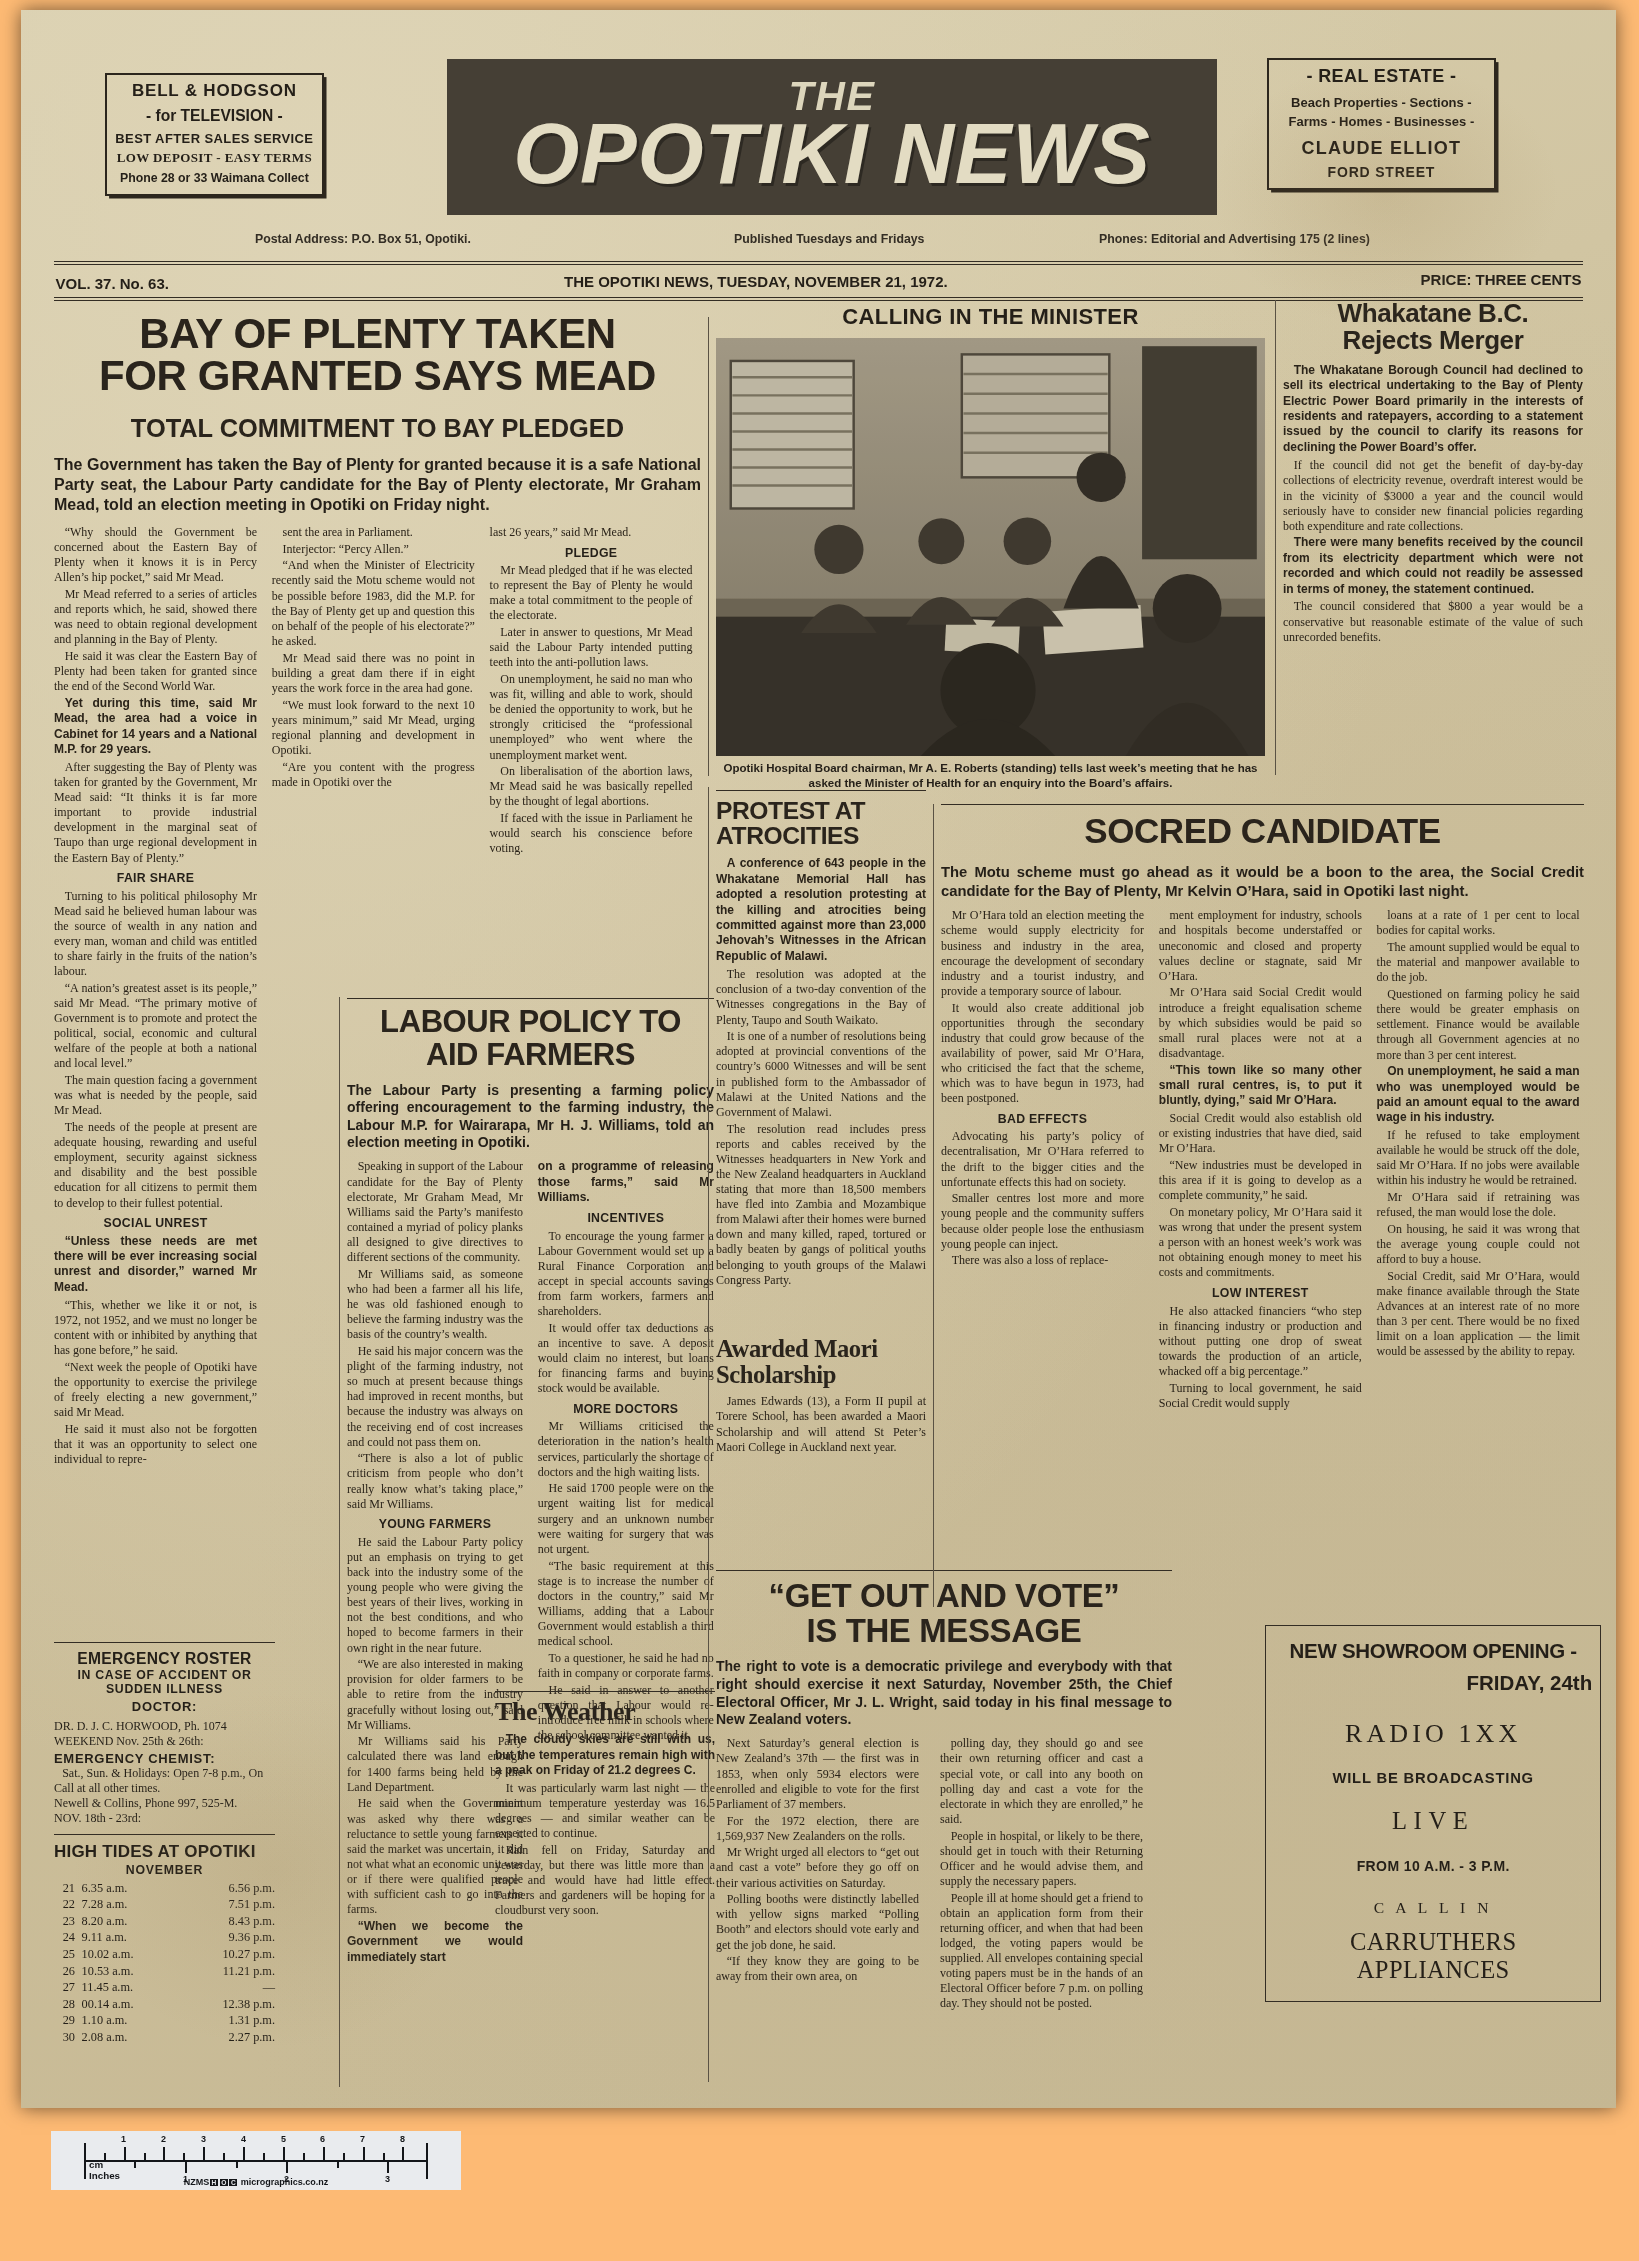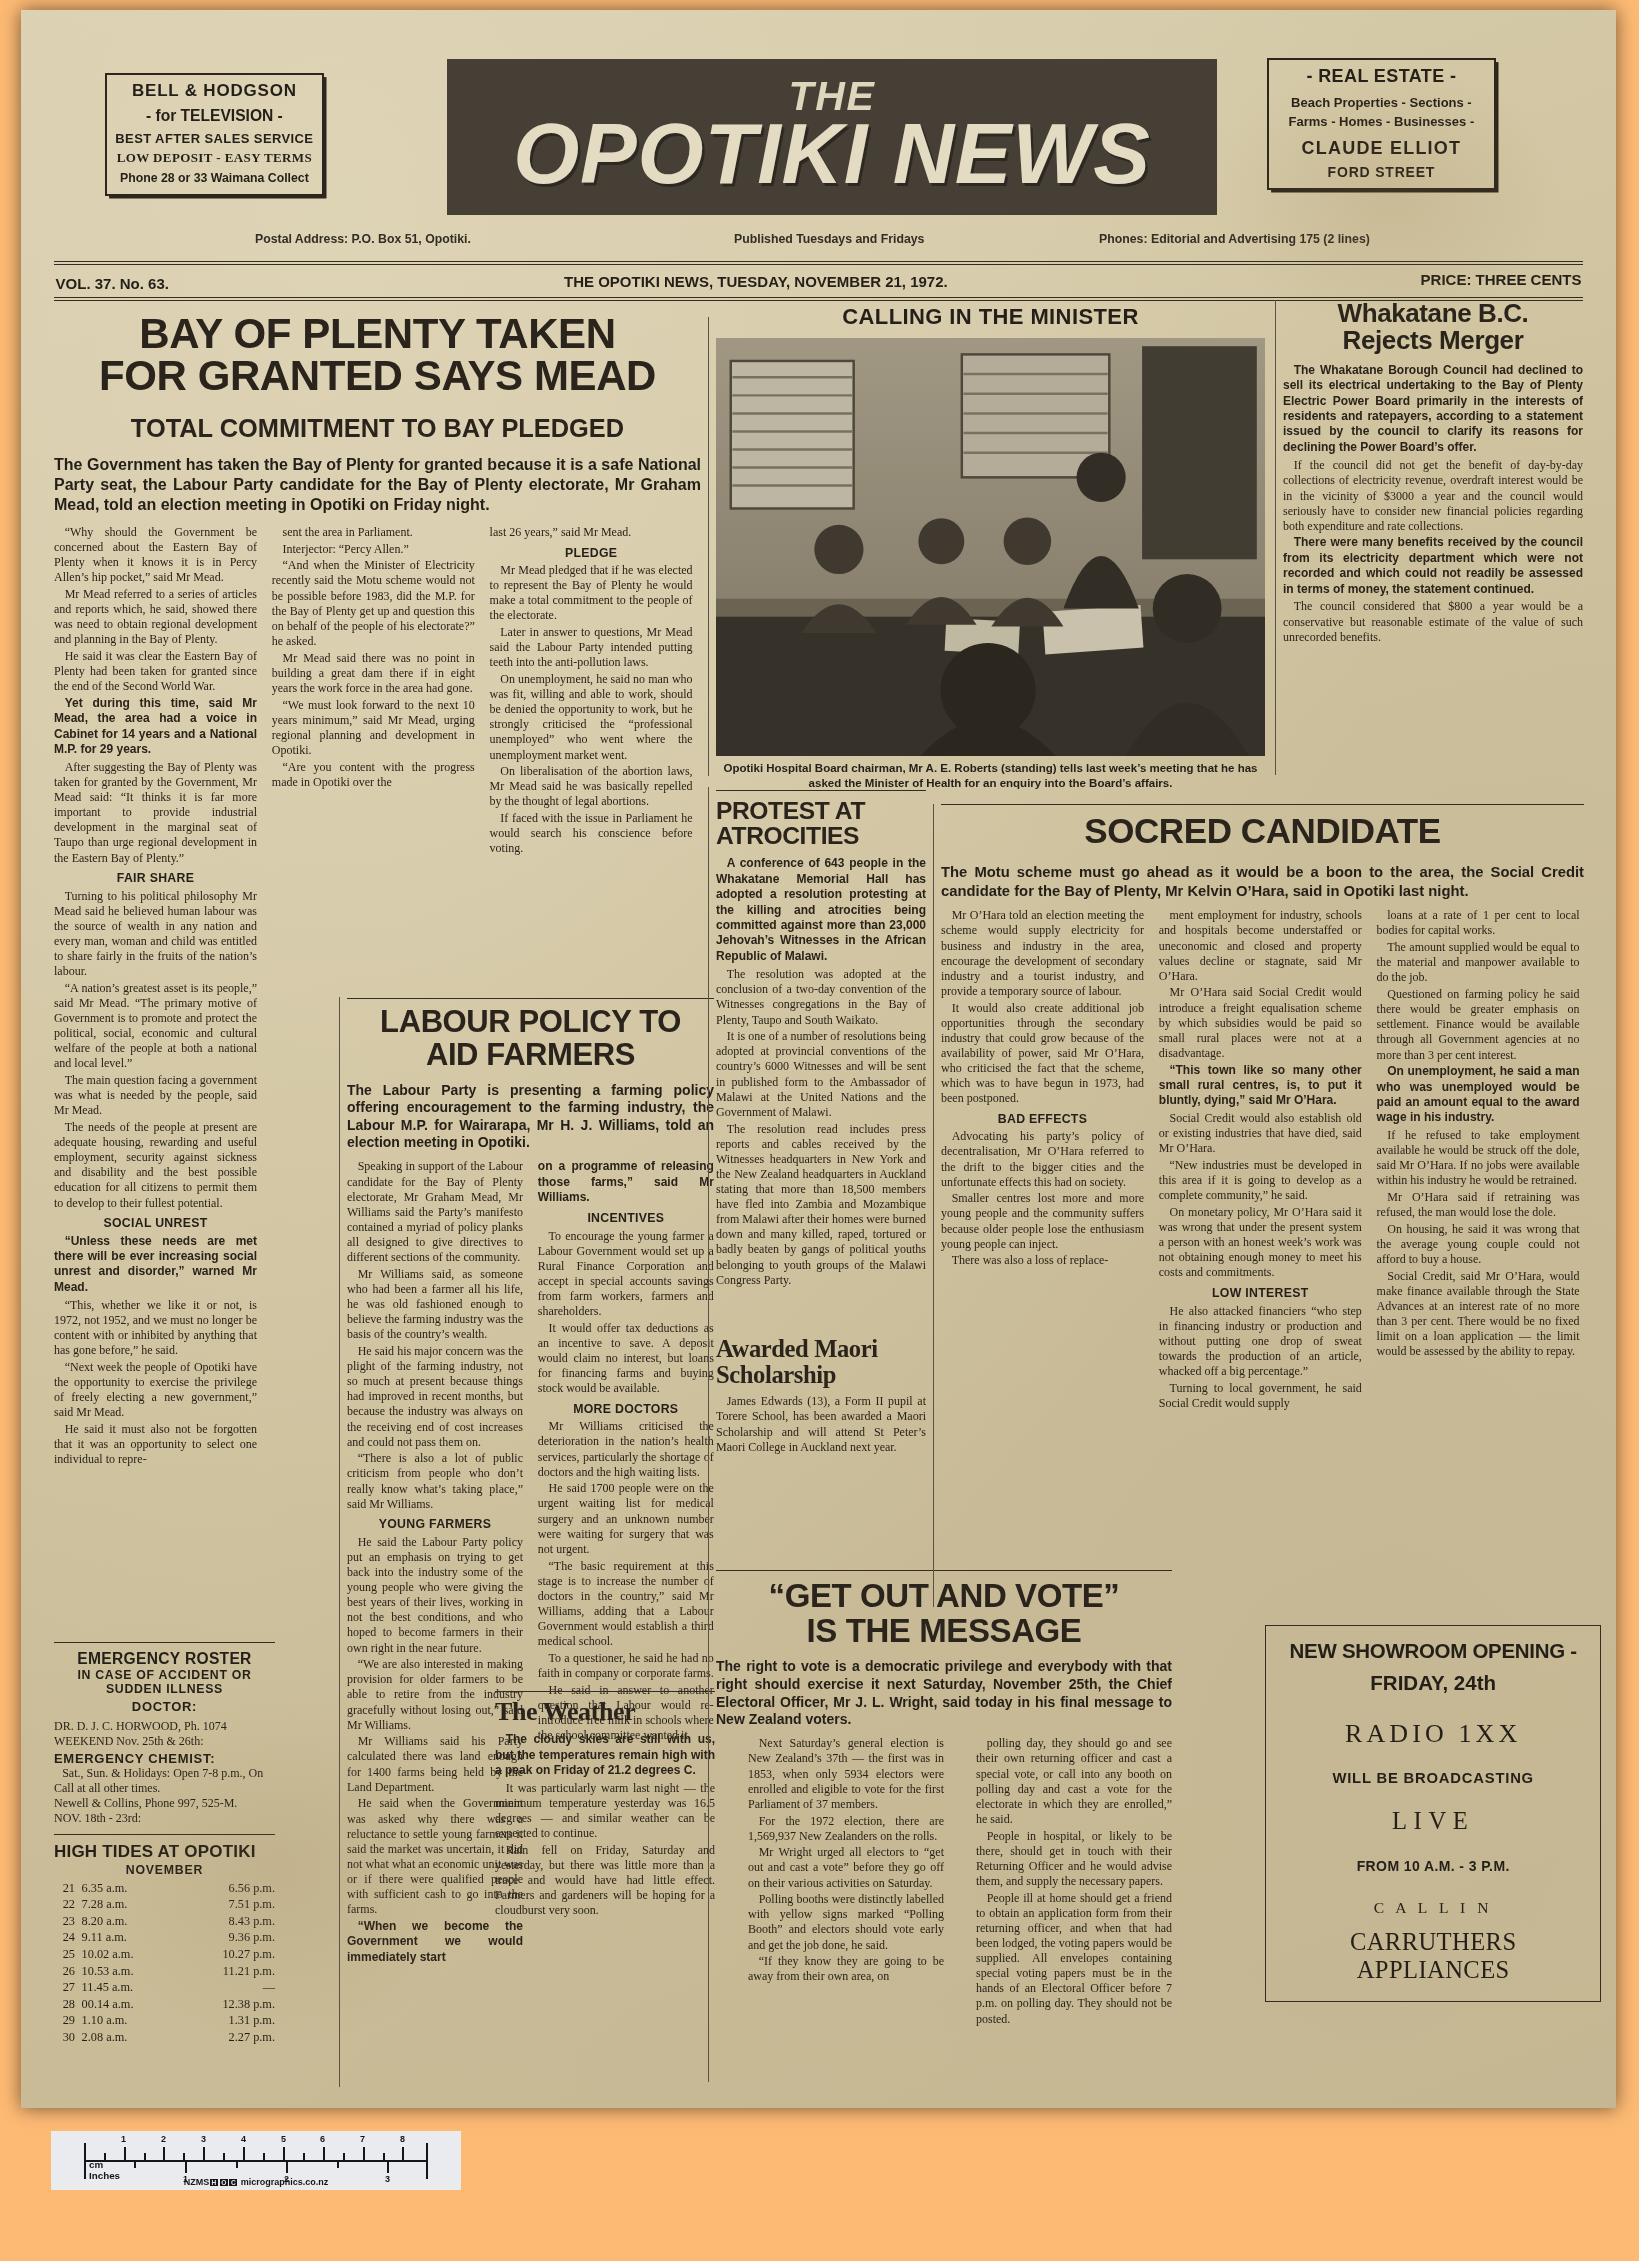--- a/index.html
+++ b/index.html
@@ -125,21 +125,21 @@
   .tide-m{font-family:"Liberation Sans",sans-serif;font-weight:bold;font-size:12.3px;text-align:center;letter-spacing:0.8px;margin:1.6px 0 2.5px;}
   table.tides{width:100%;border-collapse:collapse;font-family:"Liberation Serif",serif;font-size:12.3px;}
   table.tides td{padding:0.8px 0;}
   table.tides td.d{width:21px;text-align:right;padding-right:6.6px;}
   table.tides td.m{text-align:left;}
   table.tides td.e{text-align:right;}
 
   
   #showroom{left:1211px;top:1600px;width:318px;border:1.6px solid #332d24;padding:13px 8.2px 16.4px;text-align:center;}
   .sr1{font-family:"Liberation Sans",sans-serif;font-weight:bold;font-size:20.5px;letter-spacing:-0.3px;}
-  .sr2{font-family:"Liberation Sans",sans-serif;font-weight:bold;font-size:20.5px;margin-top:8.2px;}
+  .sr2{font-family:"Liberation Sans",sans-serif;font-weight:bold;font-size:20.5px;margin-top:8.2px;text-align:right;}
   .sr3{font-family:"Liberation Serif",serif;font-size:26px;letter-spacing:4.1px;margin-top:24.6px;}
   .sr4{font-family:"Liberation Sans",sans-serif;font-weight:bold;font-size:14.8px;letter-spacing:0.8px;margin-top:21px;}
   .sr5{font-family:"Liberation Serif",serif;font-size:24.6px;letter-spacing:6.6px;margin-top:21px;}
   .sr6{font-family:"Liberation Sans",sans-serif;font-weight:bold;font-size:14px;letter-spacing:0.4px;margin-top:23px;}
   .sr7{font-family:"Liberation Serif",serif;font-size:15.6px;letter-spacing:4.1px;margin-top:24.6px;}
   .sr8{font-family:"Liberation Serif",serif;font-size:24.6px;letter-spacing:0.4px;margin-top:11.5px;}
 
   
   .vline{position:absolute;width:0;border-left:0.8px solid #5a5244;}
 
@@ -493,21 +493,21 @@
        <p>It was particularly warm last night — the minimum temperature yesterday was 16.5 degrees — and similar weather can be expected to continue.</p>
        <p>Rain fell on Friday, Saturday and yesterday, but there was little more than a trace and would have had little effect. Farmers and gardeners will be hoping for a cloudburst very soon.</p>
      </div>
    </div>
 
    <div class="zone" id="vote">
      <div class="hrule"></div>
      <div class="hl hl1">“GET OUT AND VOTE”</div>
      <div class="hl hl1">IS THE MESSAGE</div>
      <div class="deck">The right to vote is a democratic privilege and everybody with that right should exercise it next Saturday, November 25th, the Chief Electoral Officer, Mr J. L. Wright, said today in his final message to New Zealand voters.</div>
-     <div style="display:flex;gap:32px;margin-left:32px;">
+     <div style="display:flex;gap:21px;">
        <div style="width:203px;">
          <div class="serifbody">
            <p>Next Saturday’s general election is New Zealand’s 37th — the first was in 1853, when only 5934 electors were enrolled and eligible to vote for the first Parliament of 37 members.</p>
            <p>For the 1972 election, there are 1,569,937 New Zealanders on the rolls.</p>
            <p>Mr Wright urged all electors to “get out and cast a vote” before they go off on their various activities on Saturday.</p>
            <p>Polling booths were distinctly labelled with yellow signs marked “Polling Booth” and electors should vote early and get the job done, he said.</p>
            <p>“If they know they are going to be away from their own area, on</p>
          </div>
        </div>
        <div style="width:203px;">

